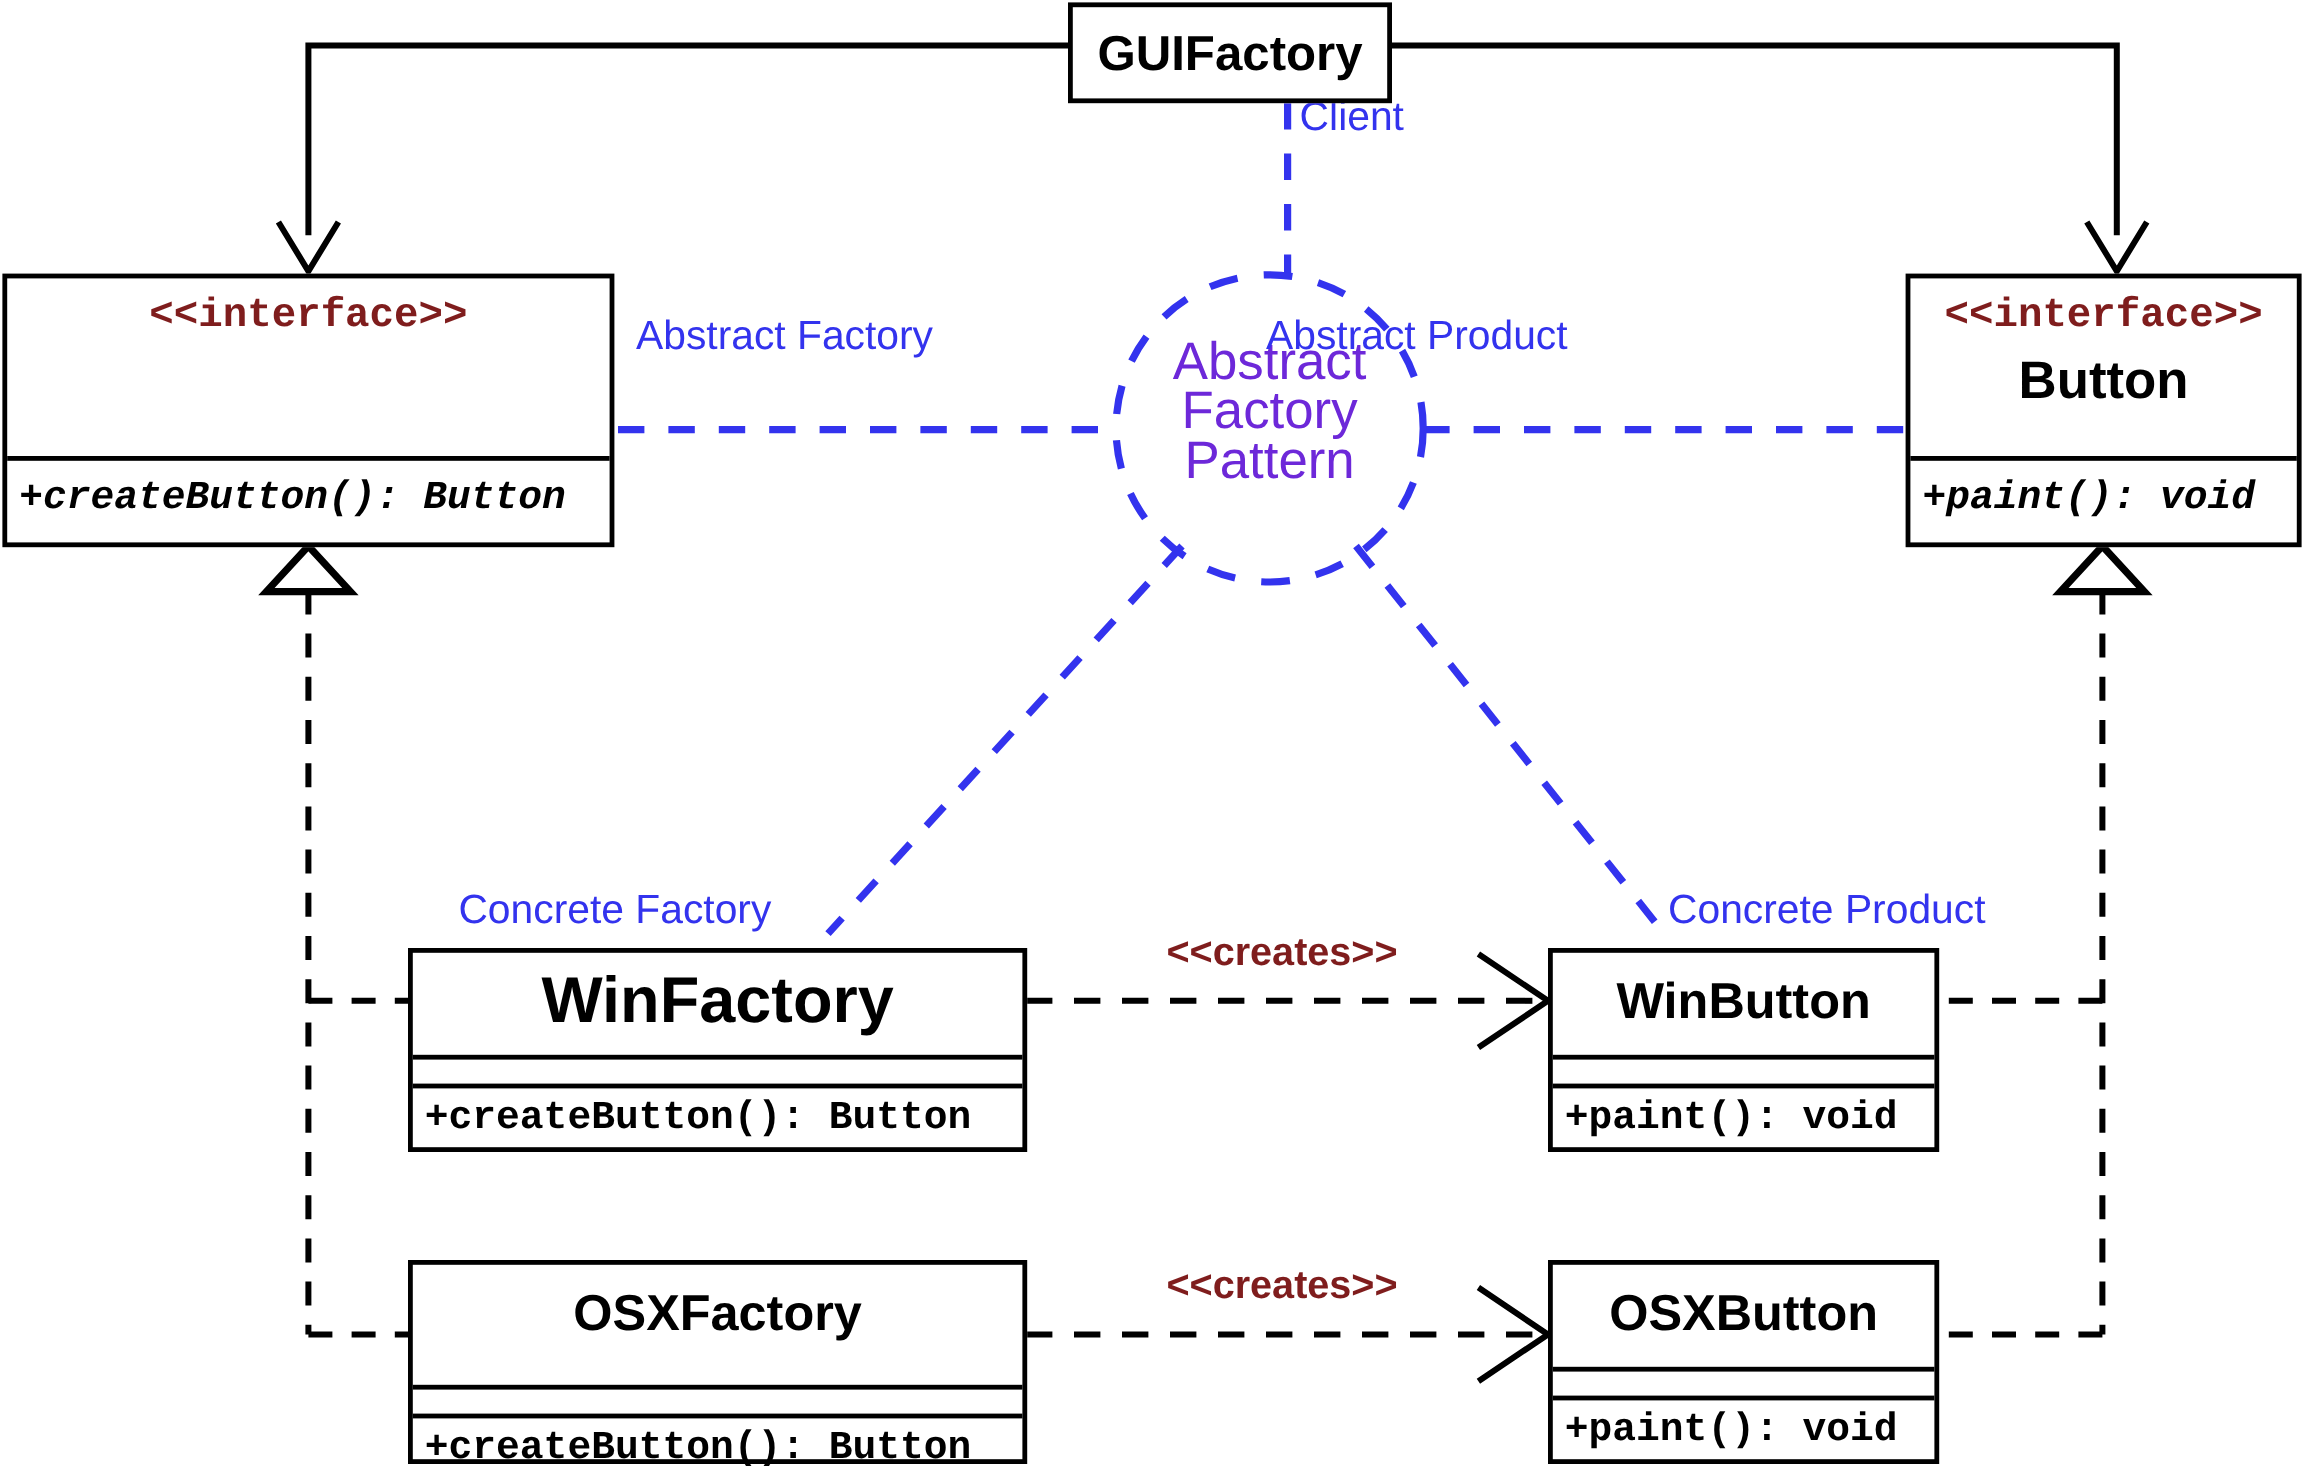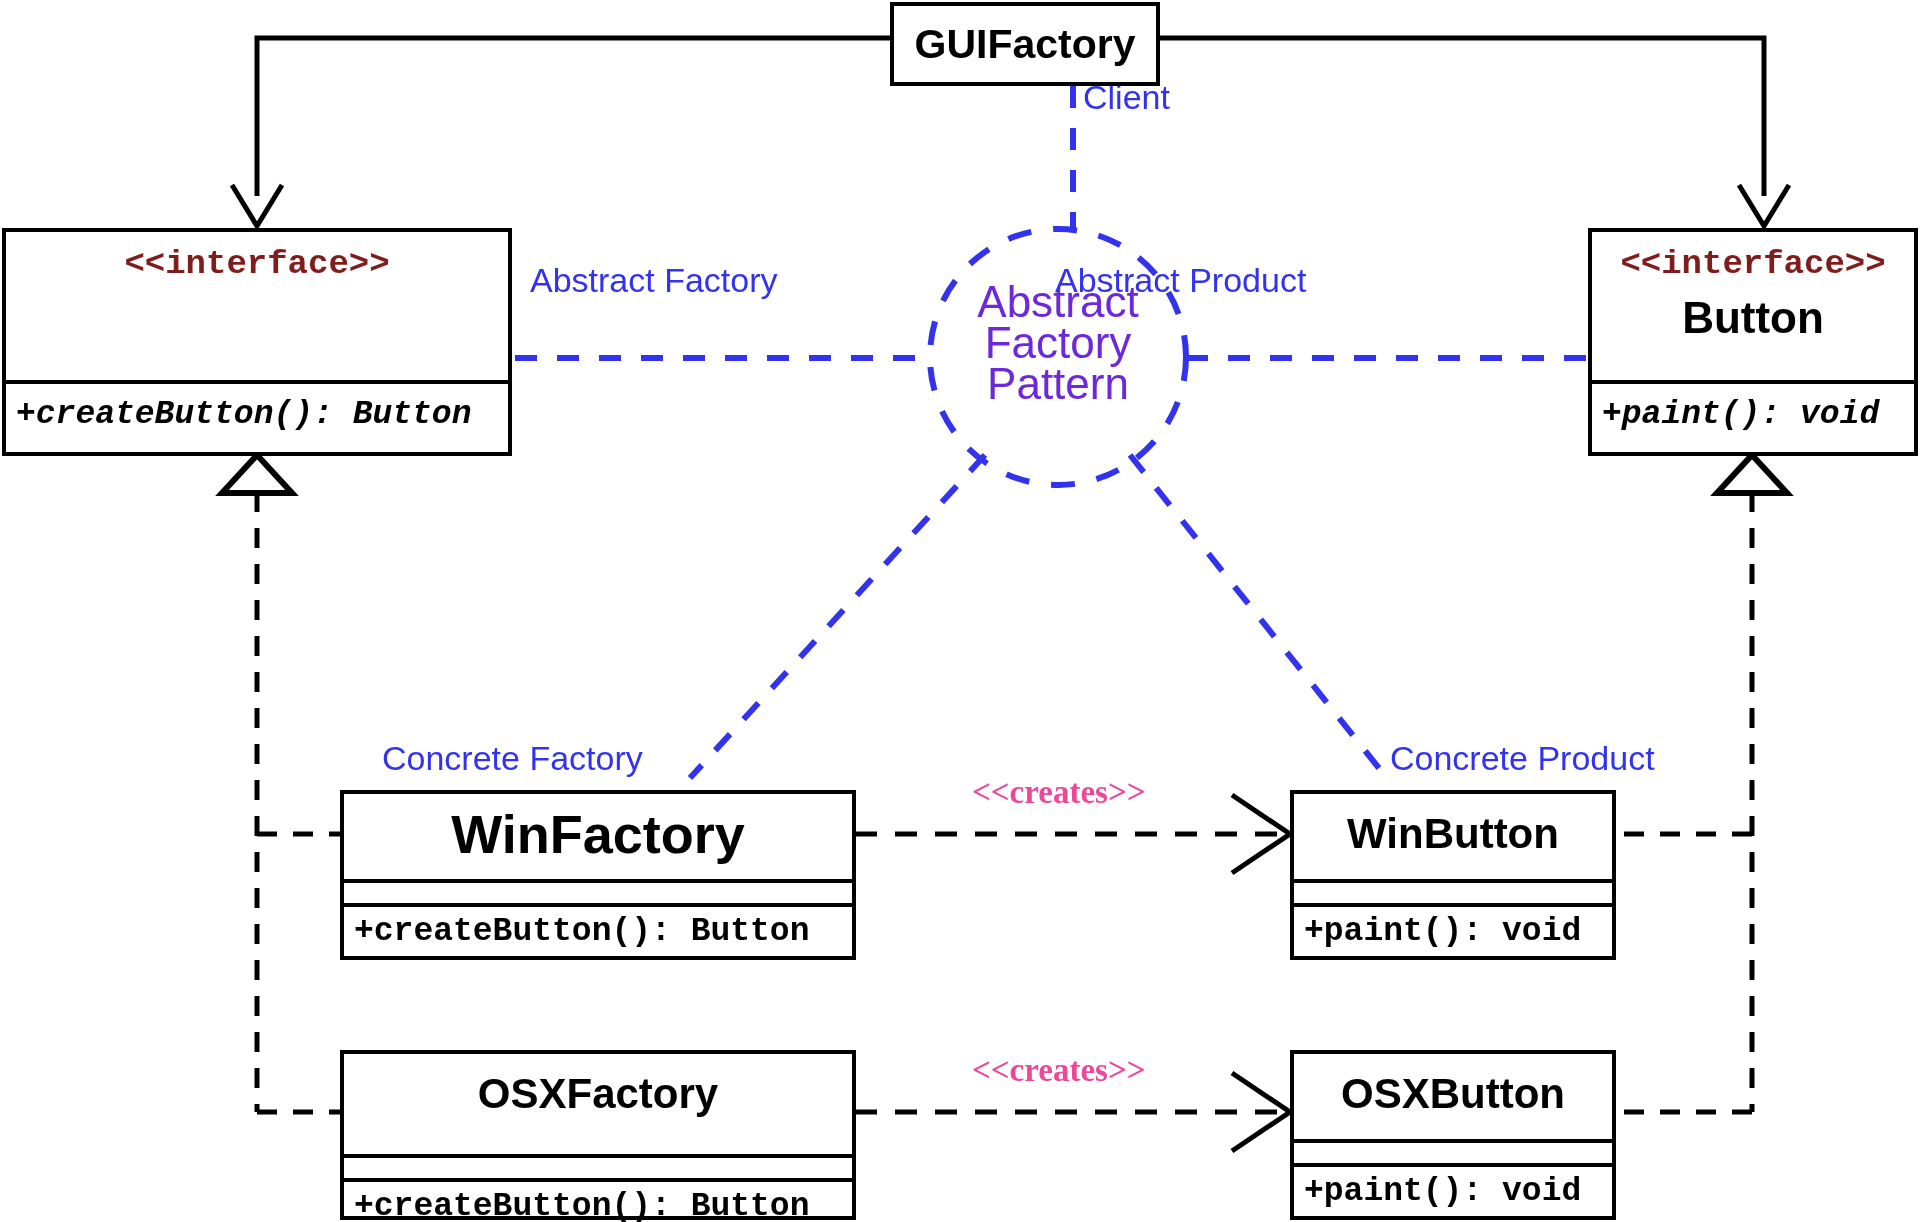--- a/index.html
+++ b/index.html
@@ -16,21 +16,21 @@
   .stereo{font-family:"Liberation Mono","DejaVu Sans Mono",monospace;font-weight:bold;
           color:#7f1d1d;text-align:center;}
   .method{font-family:"Liberation Mono","DejaVu Sans Mono",monospace;font-weight:bold;
           color:#000;text-align:left;padding-left:10px;white-space:pre;}
   .method.abs{font-style:italic;}
 
   .blue-label{position:absolute;color:#3333ee;font-family:"Liberation Sans", sans-serif;
               font-size:34px;white-space:nowrap;}
   .circle-text{position:absolute;color:#6d28d9;font-family:"Liberation Sans", sans-serif;
                font-size:44px;text-align:center;line-height:41px;white-space:nowrap;}
-  .mono-label{position:absolute;color:#ec4899;font-family:Liberation Serif, serif;
+  .mono-label{position:absolute;color:#7f1d1d;font-family:Liberation Sans, sans-serif;
               font-weight:bold;font-size:33px;white-space:nowrap;}
 </style>
 </head>
 <body>
 
 <div id="root">
 
   <svg class="layer">
     <g stroke="#000" stroke-width="5" fill="none">
 

